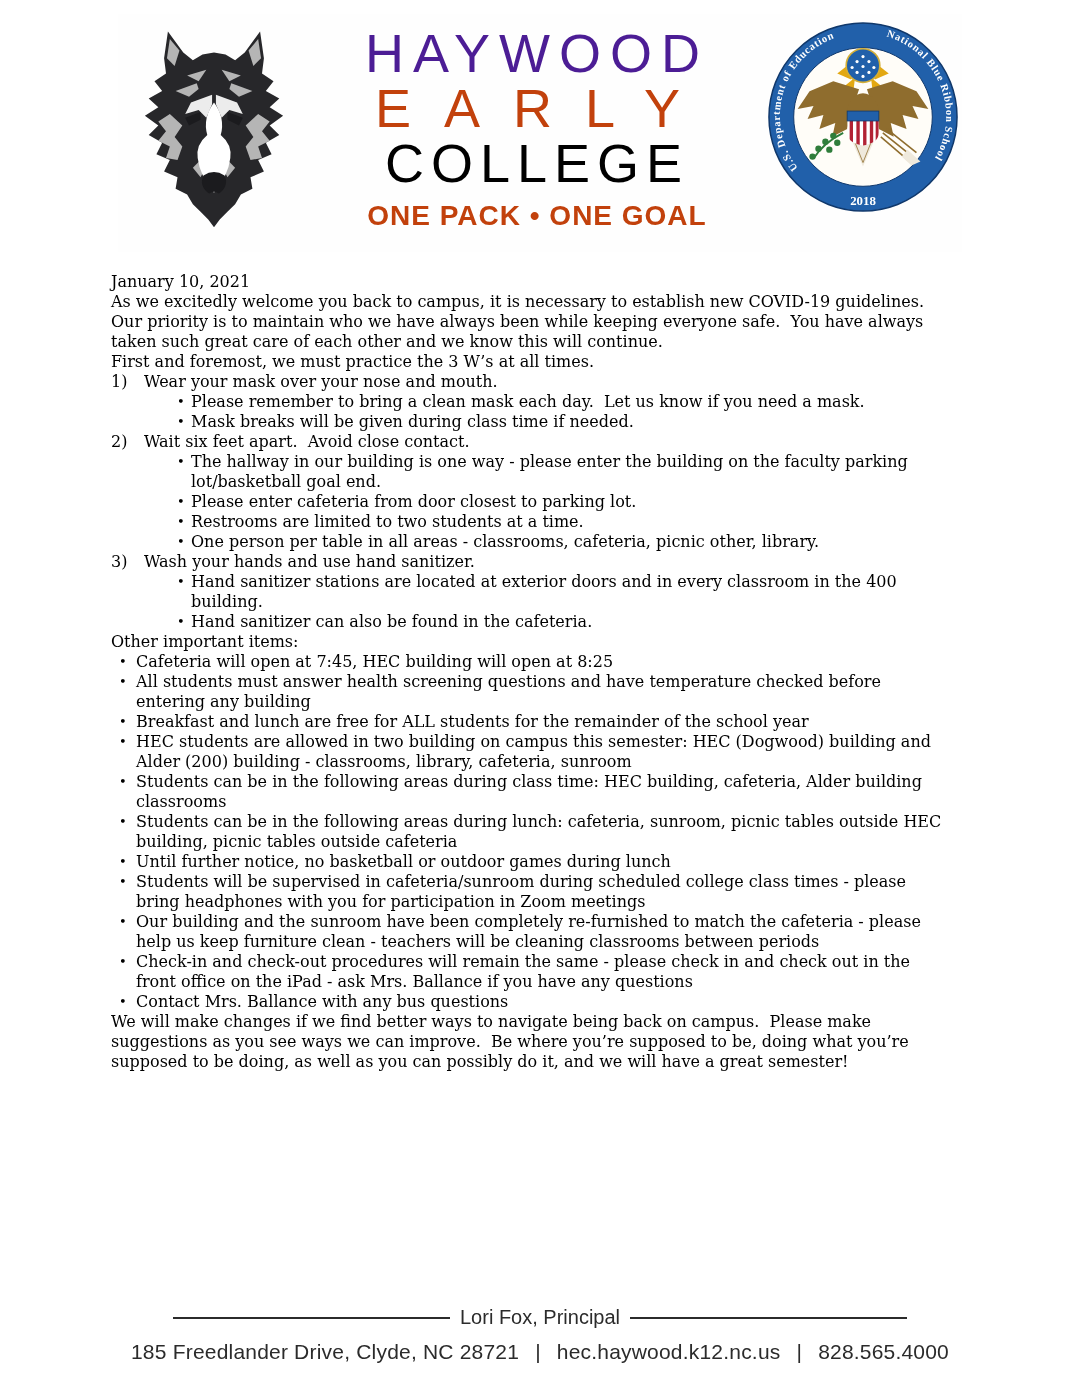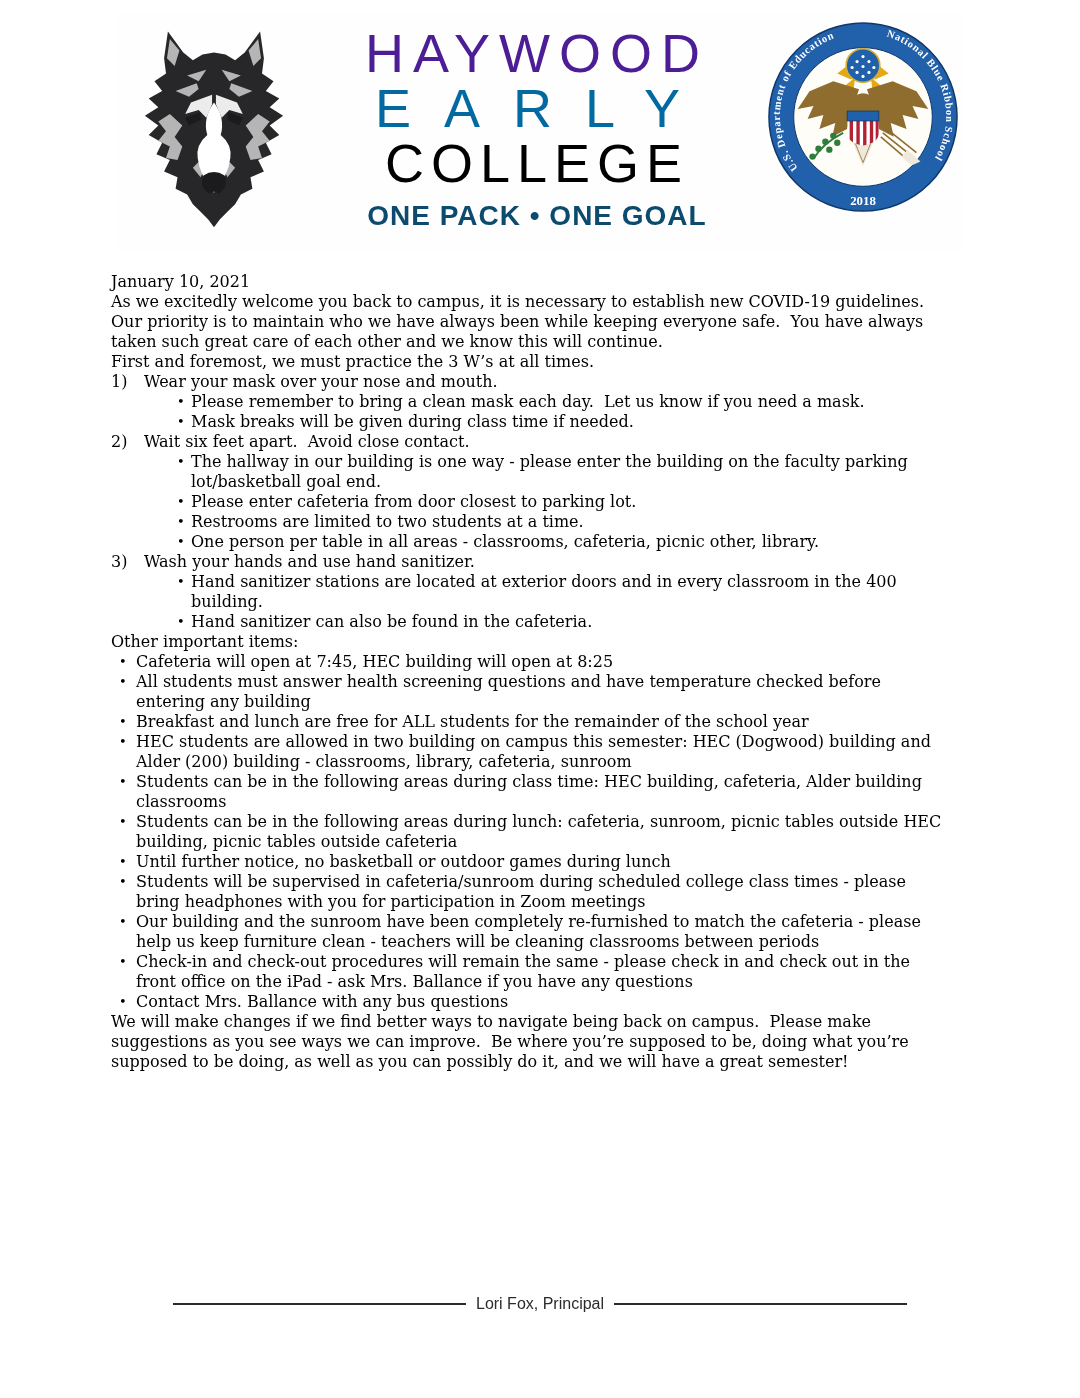--- a/index.html
+++ b/index.html
@@ -53,21 +53,21 @@
 
   .closing-p { margin-top:15px; }
 
   
   .letter-footer {
     position:absolute; left:0; top:1295px; width:1080px; text-align:center;
     font-family:"Liberation Sans", sans-serif; color:#2b2b2b;
   }
   .principal-row {
     display:flex; align-items:center; justify-content:center;
-    width:734px; margin:0 auto; gap:10px; font-size:16px; white-space:nowrap;
+    width:734px; margin:11px auto; gap:10px; font-size:20px; white-space:nowrap;
   }
   .divider-line { flex:1; height:0; border-top:2px solid #2b2b2b; }
   .contact-row { margin-top:9px; font-size:21px; letter-spacing:0.2px; white-space:nowrap; }
   .contact-sep { padding:0 16px; color:#2b2b2b; }
 </style>
 </head>
 <body>
 
 <div class="page">
 
@@ -86,23 +86,23 @@
           <polygon fill="#b5b5b5" points="112,150 122,160 114,170 108,158"></polygon>
         </g>
         <use href="#wl-half" xlink:href="#wl-half" transform="translate(200,0) scale(-1,1)"></use>
         <path fill="#ffffff" d="M100,92 Q88,108 93,126 Q81,136 83,150 Q85,168 100,186 Q115,168 117,150 Q119,136 107,126 Q112,108 100,92 Z"></path>
         <path fill="#1b1b1e" d="M89,168 Q100,161 111,168 Q116,179 105,187 Q100,183 95,187 Q84,179 89,168 Z"></path>
       </svg>
     </div>
 
     <div class="title-block">
       <div class="school-line l1" style="color: #4c1d95;">HAYWOOD</div>
-      <div class="school-line l2" style="color: #0369a1;">EARLY</div>
+      <div class="school-line l2" style="color: #c2410c;">EARLY</div>
       <div class="school-line l3" style="color: #000000;">COLLEGE</div>
-      <div class="school-motto" id="motto" style="color: #0c4a6e;">ONE PACK • ONE GOAL</div>
+      <div class="school-motto" id="motto" style="color: #c2410c;">ONE PACK • ONE GOAL</div>
     </div>
 
     <div class="seal-wrap">
       <svg viewBox="0 0 200 200" width="198" height="198" aria-hidden="true" font-family="Liberation Serif, serif">
         <defs>
           <path id="sealArc" d="M41,159 A84,84 0 1 1 159,159"></path>
           <clipPath id="shieldClip">
               <path d="M84,103 h32 v13 q0,10 -16,13 q-16,-3 -16,-13 Z"></path>
             </clipPath>
         </defs>
@@ -224,15 +224,18 @@
 
     <p class="closing-p">We will make changes if we find better ways to navigate being back on campus.  Please make suggestions as you see ways we can improve.  Be where you’re supposed to be, doing what you’re supposed to be doing, as well as you can possibly do it, and we will have a great semester!</p>
   </main>
 
   <footer class="letter-footer">
     <div class="principal-row">
       <span class="divider-line"></span>
       <span>Lori Fox, Principal</span>
       <span class="divider-line"></span>
     </div>
+    <div class="contact-row">
+      <span>185 Freedlander Drive, Clyde, NC 28721</span><span class="contact-sep">|</span><span>hec.haywood.k12.nc.us</span><span class="contact-sep">|</span><span>828.565.4000</span>
+    </div>
   </footer>
 
 </div>
 
 </body></html>

